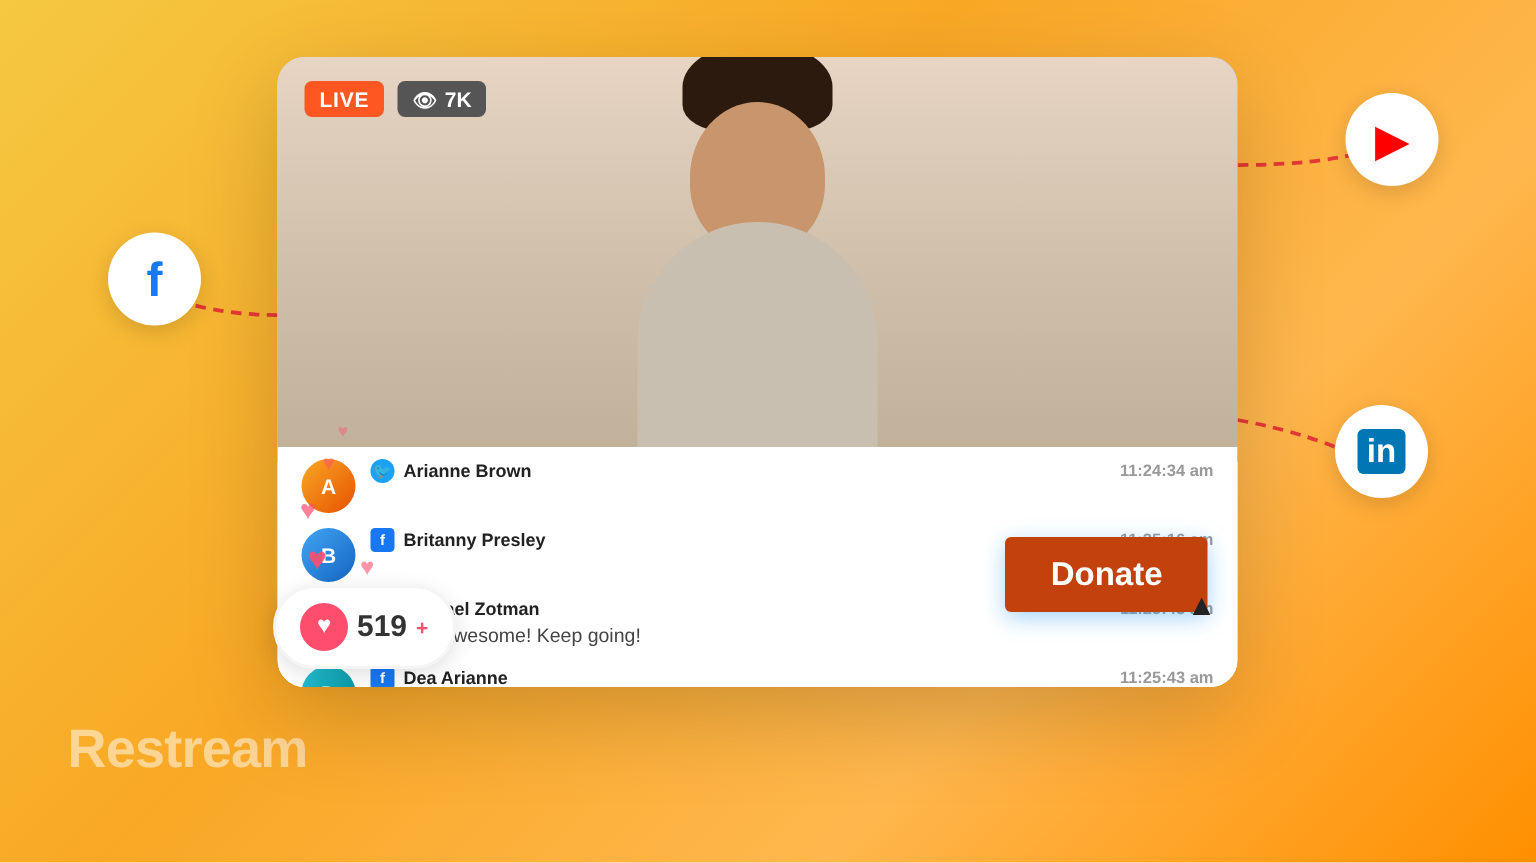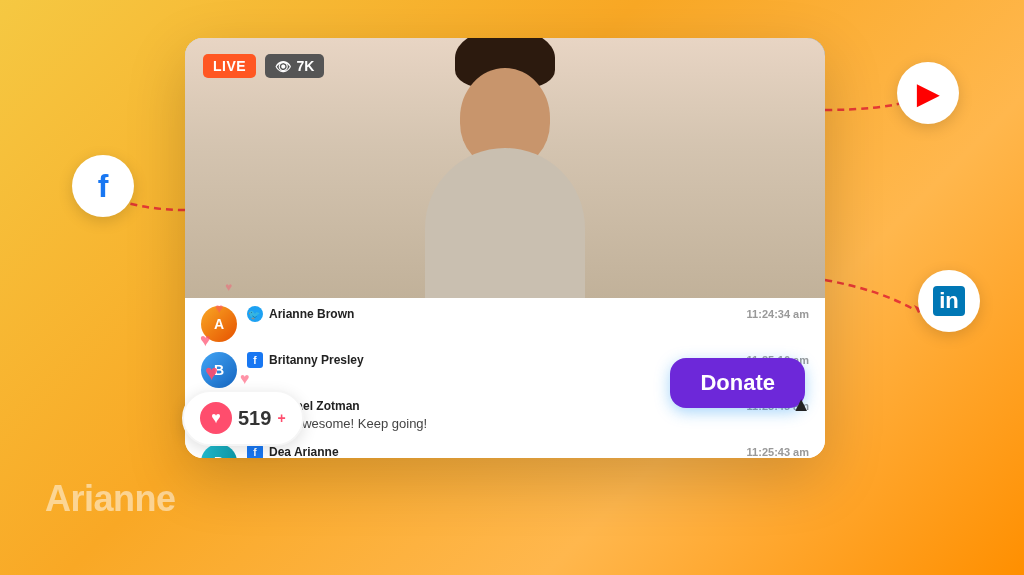--- a/index.html
+++ b/index.html
@@ -151,24 +151,24 @@
 
     .twitter-icon { background: #1da1f2; border-radius: 50%; }
     .facebook-icon { background: #1877f2; border-radius: 3px; }
     .youtube-icon { background: #ff0000; border-radius: 4px; }
 
     
     .donate-btn {
       position: absolute;
       bottom: 50px;
       right: 20px;
-      background: #6d28d9;
+      background: #c2410c;
       color: white;
       border: none;
-      border-radius: 16px;
+      border-radius: 4px;
       padding: 12px 30px;
       font-size: 22px;
       font-weight: 800;
       cursor: pointer;
       box-shadow: 0 4px 15px rgba(33,150,243,0.4);
     }
 
     
     .cursor {
       position: absolute;
@@ -246,21 +246,21 @@
     }
 
     .youtube-circle {
       top: 62px;
       right: 65px;
       color: #ff0000;
     }
 
     .linkedin-circle {
       top: 270px;
-      right: 44px;
+      right: 72px;
       color: #0077b5;
       align-items: center;
     }
 
     .linkedin-circle .li-badge {
       background: #0077b5;
       color: white;
       font-size: 22px;
       font-weight: 900;
       border-radius: 4px;
@@ -346,21 +346,21 @@
   <path d="M185 210 Q140 210 103 195" stroke="#e53935" stroke-width="2.5" stroke-dasharray="7 5" fill="none"></path>
   <polygon points="100,195 108,189 108,201" fill="#e53935"></polygon>
 
   <path d="M825 110 Q880 110 915 100" stroke="#e53935" stroke-width="2.5" stroke-dasharray="7 5" fill="none"></path>
   <polygon points="918,97 915,107 925,102" fill="#e53935"></polygon>
 
   <path d="M825 280 Q880 290 915 310" stroke="#e53935" stroke-width="2.5" stroke-dasharray="7 5" fill="none"></path>
   <polygon points="918,313 914,305 924,310" fill="#e53935"></polygon>
 </svg>
 
-<div class="restream-brand">Arianne</div>
+<div class="restream-brand">Restream</div>
 
 <div class="main-card">
 
   <div class="video-area">
 
     <div class="room-bg"></div>
 
     <div class="person-body">
       <div class="person-hair"></div>
       <div class="person-head"></div>

